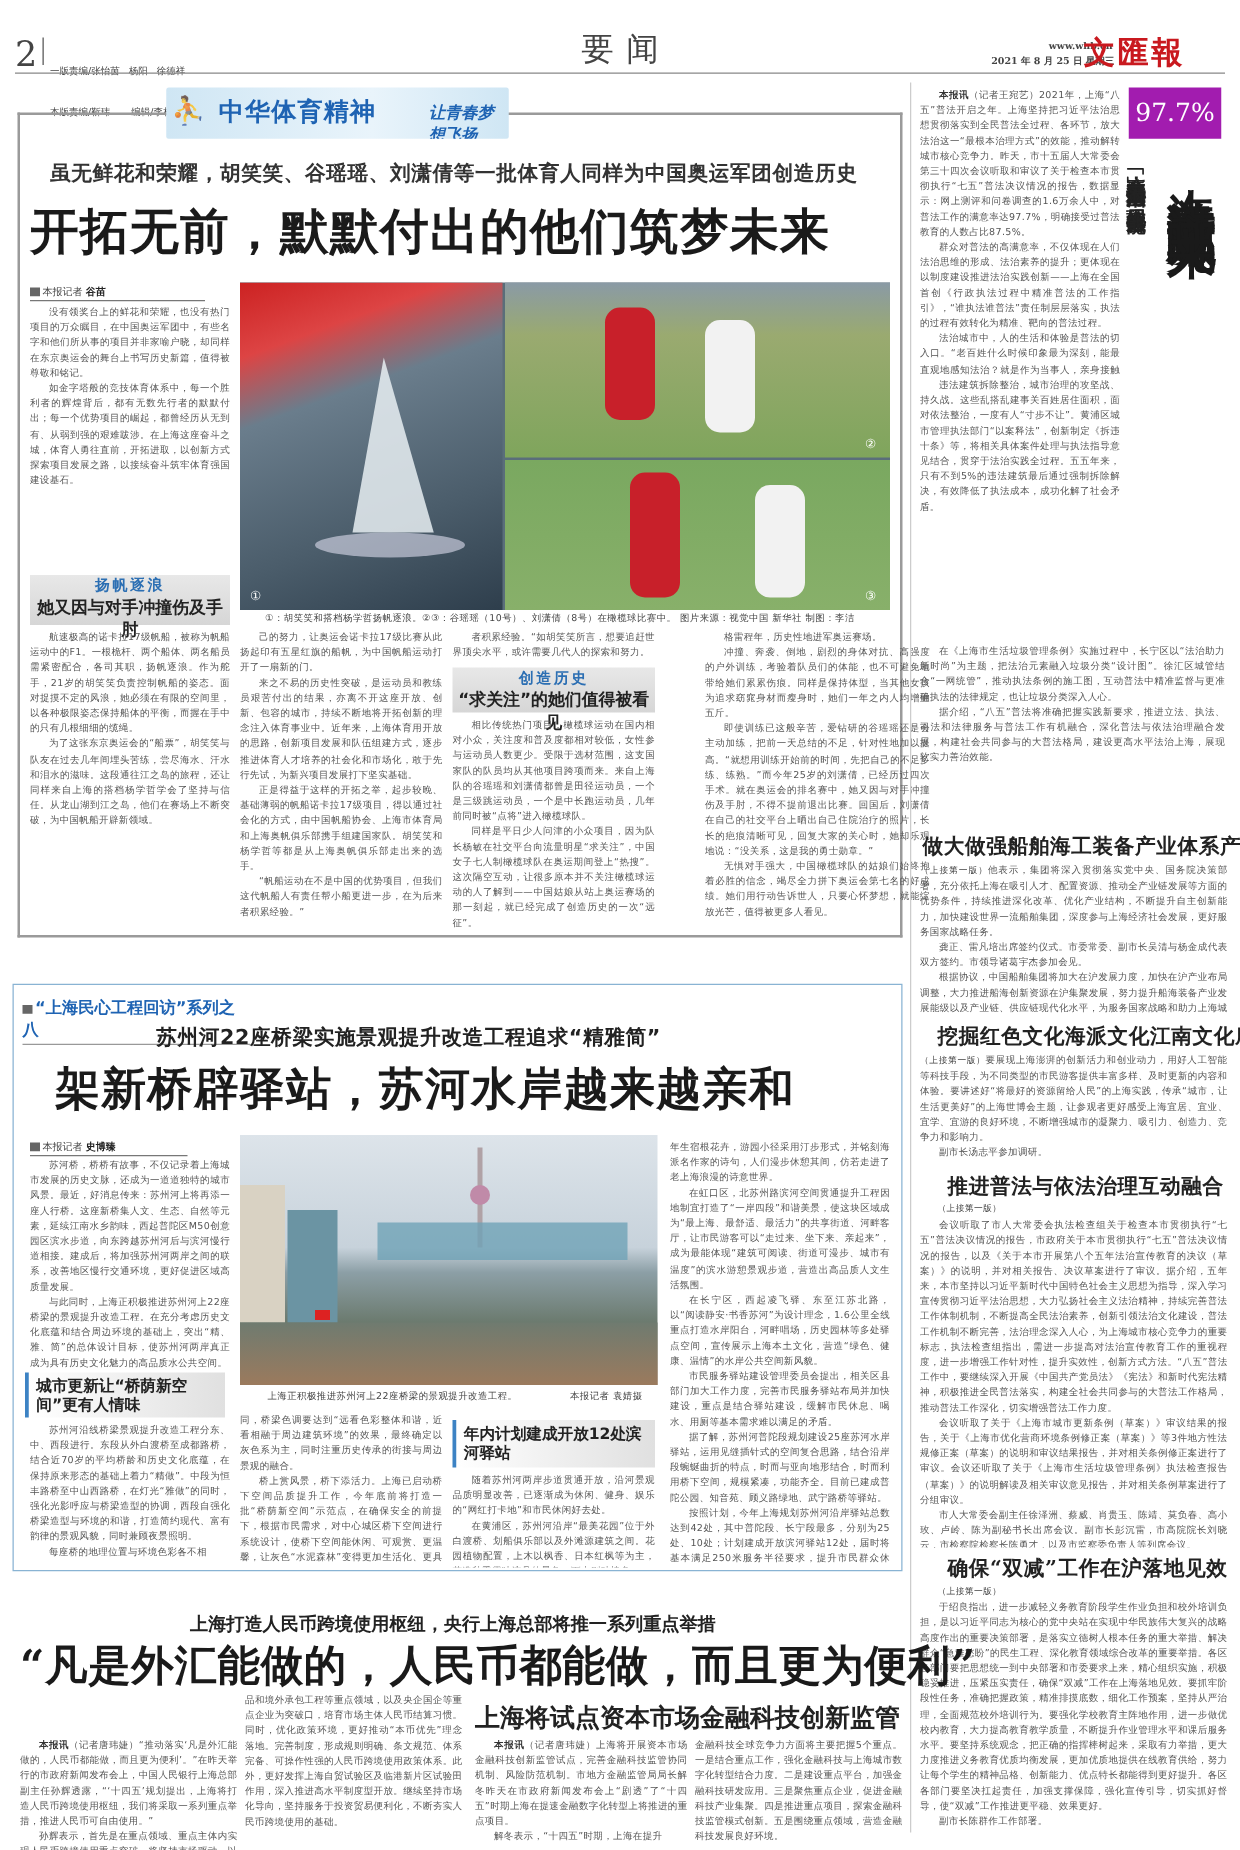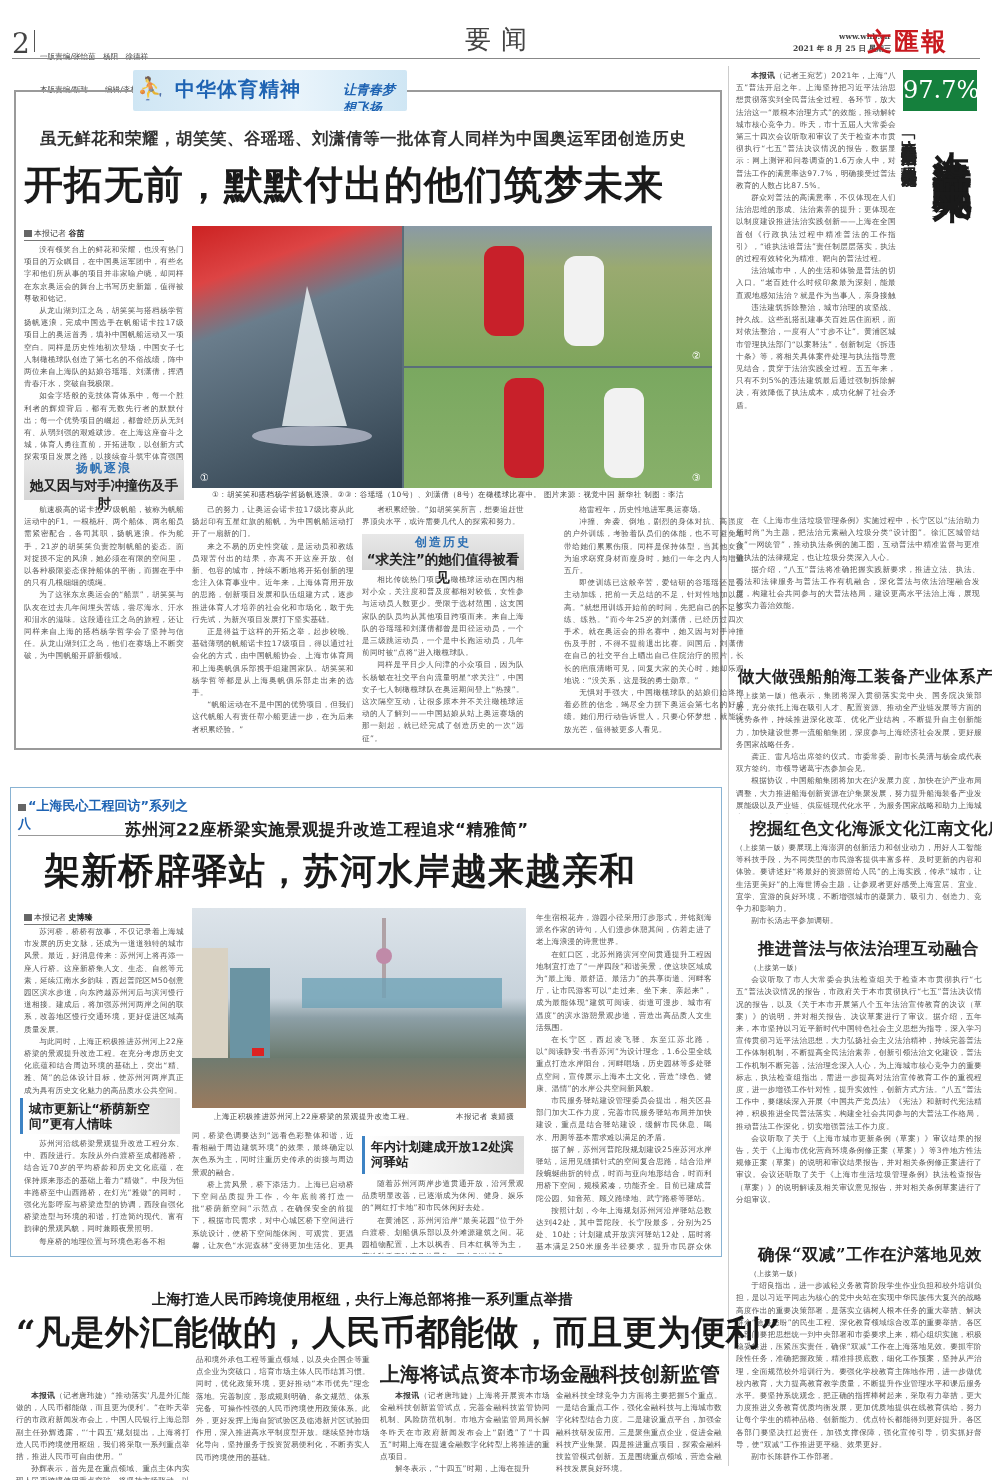--- a/index.html
+++ b/index.html
@@ -37,21 +37,21 @@
   .sq { display:inline-block; width:8px; height:7px; background:#666; margin-right:2px; vertical-align: -1px; }
 
   .photo { background: #8aa; overflow: hidden; }
   .sub-banner { background: linear-gradient(#e8e8e8,#d6d6d6); text-align: center; }
   .sub-small { font-size: 12px; color: #2c6fb3; font-family: "DejaVu Serif", serif; font-weight: bold; letter-spacing: 2px; }
   .sub-big { font-size: 13.5px; color: #222; font-weight: bold; }
 
   .caption { font-size: 7.5px; color: #444; letter-spacing: 0.4px; white-space: nowrap; }
 
   
-  .pct-box { left: 903px; top: 70px; width: 74px; height: 41px; background: #15803d; color: #fff; font-size: 24px; font-family: "DejaVu Serif", serif; text-align: center; line-height: 41px; }
+  .pct-box { left: 903px; top: 70px; width: 74px; height: 41px; background: #a21caf; color: #fff; font-size: 20px; font-family: "DejaVu Serif", serif; text-align: center; line-height: 41px; }
   .vert-head { left: 920px; top: 120px; width: 56px; font-size: 39px; line-height: 46px; font-weight: bold; color: #1a1a1a; font-family: "DejaVu Serif", serif; writing-mode: vertical-rl; letter-spacing: 3px; }
   .vert-sub { left: 898px; top: 130px; width: 20px; font-size: 15.5px; line-height: 18px; font-weight: bold; color: #222; writing-mode: vertical-rl; letter-spacing: 0.5px; }
   .rcol-head { font-size: 16.5px; font-weight: bold; color: #222; font-family: "DejaVu Serif", serif; letter-spacing: 0.5px; white-space: nowrap; }
   .cont { font-size: 7px; color: #444; font-family: Liberation Sans, sans-serif; }
 
   
   .suzhou-box { left: 10px; top: 787px; width: 712px; height: 470px; border: 1.5px solid #89b3d3; }
   .series-label { left: 18px; top: 797px; font-size: 13px; color: #1e63b3; font-weight: bold; border-bottom: 1px solid #999; padding-bottom: 2px; width: 182px; }
   .suz-kicker { left: 125px; top: 819px; font-size: 16.5px; color: #222; font-weight: bold; letter-spacing: 0.5px; }
   .suz-head { left: 44px; top: 847px; font-size: 36px; color: #1a1a1a; font-weight: bold; font-family: "DejaVu Serif", serif; letter-spacing: 1px; }
@@ -91,21 +91,20 @@
 
 <div class="abs sports-kicker">虽无鲜花和荣耀，胡笑笑、谷瑶瑶、刘潇倩等一批体育人同样为中国奥运军团创造历史</div>
 <div class="abs sports-head">开拓无前，默默付出的他们筑梦未来</div>
 
 <div class="abs byline" style="left:24px;top:228px;width:140px;">
   <span class="sq"></span><span>本报记者</span> <b>谷苗</b>
 </div>
 
 <div class="abs body-text" style="left:24px;top:244px;width:160px;height:230px;">
   <p>没有领奖台上的鲜花和荣耀，也没有热门项目的万众瞩目，在中国奥运军团中，有些名字和他们所从事的项目并非家喻户晓，却同样在东京奥运会的舞台上书写历史新篇，值得被尊敬和铭记。</p>
-  <p>从龙山湖到江之岛，胡笑笑与搭档杨学哲扬帆逐浪，完成中国选手在帆船诺卡拉17级项目上的奥运首秀，填补中国帆船运动又一项空白。同样是历史性地初次登场，中国女子七人制橄榄球队创造了第七名的不俗战绩，阵中两位来自上海队的姑娘谷瑶瑶、刘潇倩，挥洒青春汗水，突破自我极限。</p>
   <p>如金字塔般的竞技体育体系中，每一个胜利者的辉煌背后，都有无数先行者的默默付出；每一个优势项目的崛起，都曾经历从无到有、从弱到强的艰难跋涉。在上海这座奋斗之城，体育人勇往直前，开拓进取，以创新方式探索项目发展之路，以接续奋斗筑牢体育强国建设基石。</p>
 </div>
 
 <div class="abs photo" style="left:192px;top:226px;width:520px;height:262px;background:#5a6e7a;">
   <div class="abs" style="left:0;top:0;width:210px;height:262px;background:linear-gradient(160deg,#c22 0%,#d44 18%,#6a7d8c 35%,#4b5d6b 70%,#2e3e4c 100%);">
     <div class="abs" style="left:90px;top:60px;width:0;height:0;border-left:25px solid transparent;border-right:40px solid transparent;border-bottom:140px solid #e8eef2;opacity:.85;"></div>
     <div class="abs" style="left:60px;top:200px;width:120px;height:20px;background:#dde;border-radius:50%;opacity:.6;"></div>
   </div>
   <div class="abs" style="left:212px;top:0;width:308px;height:140px;background:linear-gradient(#8a9aa6 0%,#9aaa70 30%,#7fa55c 100%);">
     <div class="abs" style="left:80px;top:20px;width:40px;height:90px;background:#c8202a;border-radius:12px;"></div>
@@ -185,20 +184,21 @@
 <div class="abs body-text" style="left:736px;top:842px;width:246px;height:92px;">
   <p style="text-indent:0"><span class="cont">（上接第一版）</span><span>要展现上海澎湃的创新活力和创业动力，用好人工智能等科技手段，为不同类型的市民游客提供丰富多样、及时更新的内容和体验。要讲述好“将最好的资源留给人民”的上海实践，传承“城市，让生活更美好”的上海世博会主题，让参观者更好感受上海宜居、宜业、宜学、宜游的良好环境，不断增强城市的凝聚力、吸引力、创造力、竞争力和影响力。</span></p>
   <p>副市长汤志平参加调研。</p>
 </div>
 
 <div class="abs rcol-head" style="left:758px;top:938px;">推进普法与依法治理互动融合</div>
 <div class="abs body-text" style="left:736px;top:962px;width:246px;height:276px;">
   <p class="cont" style="text-indent:2em">（上接第一版）</p>
   <p>会议听取了市人大常委会执法检查组关于检查本市贯彻执行“七五”普法决议情况的报告，市政府关于本市贯彻执行“七五”普法决议情况的报告，以及《关于本市开展第八个五年法治宣传教育的决议（草案）》的说明，并对相关报告、决议草案进行了审议。据介绍，五年来，本市坚持以习近平新时代中国特色社会主义思想为指导，深入学习宣传贯彻习近平法治思想，大力弘扬社会主义法治精神，持续完善普法工作体制机制，不断提高全民法治素养，创新引领法治文化建设，普法工作机制不断完善，法治理念深入人心，为上海城市核心竞争力的重要标志，执法检查组指出，需进一步提高对法治宣传教育工作的重视程度，进一步增强工作针对性，提升实效性，创新方式方法。“八五”普法工作中，要继续深入开展《中国共产党员法》《宪法》和新时代宪法精神，积极推进全民普法落实，构建全社会共同参与的大普法工作格局，推动普法工作深化，切实增强普法工作力度。</p>
   <p>会议听取了关于《上海市城市更新条例（草案）》审议结果的报告，关于《上海市优化营商环境条例修正案（草案）》等3件地方性法规修正案（草案）的说明和审议结果报告，并对相关条例修正案进行了审议。会议还听取了关于《上海市生活垃圾管理条例》执法检查报告（草案）》的说明解读及相关审议意见报告，并对相关条例草案进行了分组审议。</p>
+  <p>市人大常委会副主任徐泽洲、蔡威、肖贵玉、陈靖、莫负春、高小玫、卢岭、陈为副秘书长出席会议。副市长彭沉雷，市高院院长刘晓云，市检察院检察长陈勇才，以及市监察委负责人等列席会议。</p>
 </div>
 
 <div class="abs rcol-head" style="left:758px;top:1244px;">确保“双减”工作在沪落地见效</div>
 <div class="abs body-text" style="left:736px;top:1268px;width:246px;height:206px;">
   <p class="cont" style="text-indent:2em">（上接第一版）</p>
   <p>于绍良指出，进一步减轻义务教育阶段学生作业负担和校外培训负担，是以习近平同志为核心的党中央站在实现中华民族伟大复兴的战略高度作出的重要决策部署，是落实立德树人根本任务的重大举措、解决群众“急难愁盼”的民生工程、深化教育领域综合改革的重要举措。各区各部门要把思想统一到中央部署和市委要求上来，精心组织实施，积极稳妥推进，压紧压实责任，确保“双减”工作在上海落地见效。要抓牢阶段性任务，准确把握政策，精准排摸底数，细化工作预案，坚持从严治理，全面规范校外培训行为。要强化学校教育主阵地作用，进一步做优校内教育，大力提高教育教学质量，不断提升作业管理水平和课后服务水平。要坚持系统观念，把正确的指挥棒树起来，采取有力举措，更大力度推进义务教育优质均衡发展，更加优质地提供在线教育供给，努力让每个学生的精神品格、创新能力、优点特长都能得到更好提升。各区各部门要坚决扛起责任，加强支撑保障，强化宣传引导，切实抓好督导，使“双减”工作推进更平稳、效果更好。</p>
   <p>副市长陈群作工作部署。</p>
 </div>
 
 <div class="abs suzhou-box"></div>

